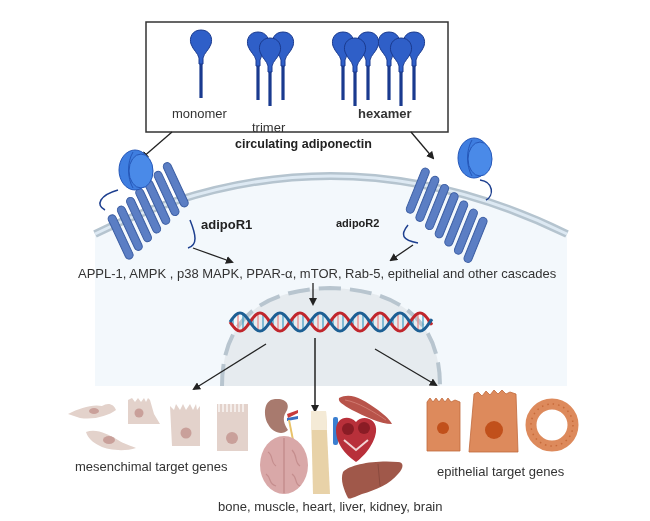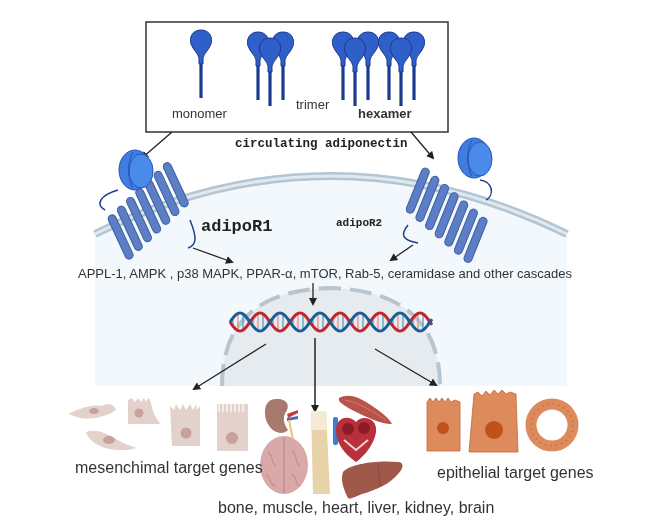--- a/index.html
+++ b/index.html
@@ -1,21 +1,21 @@
 <!DOCTYPE html>
 <html><head>
 <meta charset="utf-8">
 <style>
   html, body { margin:0; padding:0; background:#ffffff; }
   body { width:650px; height:521px; position:relative; overflow:hidden;
          font-family:"Liberation Sans", sans-serif; color:#333; }
   svg.canvas { position:absolute; left:0; top:0; }
   .lbl { position:absolute; white-space:nowrap; font-size:13px; color:#333; }
-  .bold { font-weight:bold; color:#222;font-family:Liberation Mono, monospace; }
-  .small { font-size:16px; }
+  .bold { font-weight:bold; color:#222; }
+  .small { font-size:13px; }
 </style>
 </head>
 <body>
 
 <svg class="canvas" width="650" height="521" viewBox="0 0 650 521">
   <defs>
     <marker id="arr" markerWidth="8" markerHeight="8" refX="6" refY="4" orient="auto" markerUnits="userSpaceOnUse">
       <path d="M0,0 L8,4 L0,8 Z" fill="#222"></path>
     </marker>
     <g id="monomer">
@@ -196,21 +196,21 @@
     <path d="M427,402 L430,398 L433,402 L436,398 L439,402 L442,398 L445,402 L448,398 L451,402 L455,400 L460,402 L460,451 L427,451 Z" fill="#dd8a5c" stroke="#c06a3c" stroke-width="0.8"></path>
     <circle cx="443" cy="428" r="6" fill="#c1501b"></circle>
     <path d="M474,394 L478,392 L482,396 L486,391 L490,395 L494,390 L498,394 L502,390 L506,394 L510,392 L516,394 L518,452 L469,452 Z" fill="#dd8a5c" stroke="#c06a3c" stroke-width="0.8"></path>
     <circle cx="494" cy="430" r="9" fill="#c1501b"></circle>
     <circle cx="552" cy="425" r="21" fill="none" stroke="#dd8a5c" stroke-width="11"></circle>
     <circle cx="552" cy="425" r="21" fill="none" stroke="#c76a3a" stroke-width="1.5" stroke-dasharray="1.5,4"></circle>
   </g>
 </svg>
 
 <div class="lbl" style="left:172px;top:106px;">monomer</div>
-<div class="lbl" style="left:252px;top:97px;margin-left:44px;">trimer</div>
+<div class="lbl" style="left:252px;top:120px;">trimer</div>
 <div class="lbl" style="left:358px;top:106px;font-weight:bold;">hexamer</div>
 <div class="lbl bold" style="left:235px;top:137px;font-size:12.5px;">circulating adiponectin</div>
-<div class="lbl bold" style="left:201px;top:217px;font-size:17px;">adipoR1</div>
+<div class="lbl bold" style="left:201px;top:217px;font-size:13px;">adipoR1</div>
 <div class="lbl bold" style="left:336px;top:217px;font-size:11px;">adipoR2</div>
-<div class="lbl" style="left:78px;top:266px;font-size:13px;">APPL-1, AMPK , p38 MAPK, PPAR-α, mTOR, Rab-5, ceramidase and other cascades</div>
+<div class="lbl" style="left:78px;top:266px;font-size:13px;">APPL-1, AMPK , p38 MAPK, PPAR-α, mTOR, Rab-5, epithelial and other cascades</div>
 <div class="lbl small" style="left:75px;top:459px;">mesenchimal target genes</div>
 <div class="lbl small" style="left:218px;top:499px;">bone, muscle, heart, liver, kidney, brain</div>
 <div class="lbl small" style="left:437px;top:464px;text-align:center;">epithelial target genes</div>
 
 </body></html>

